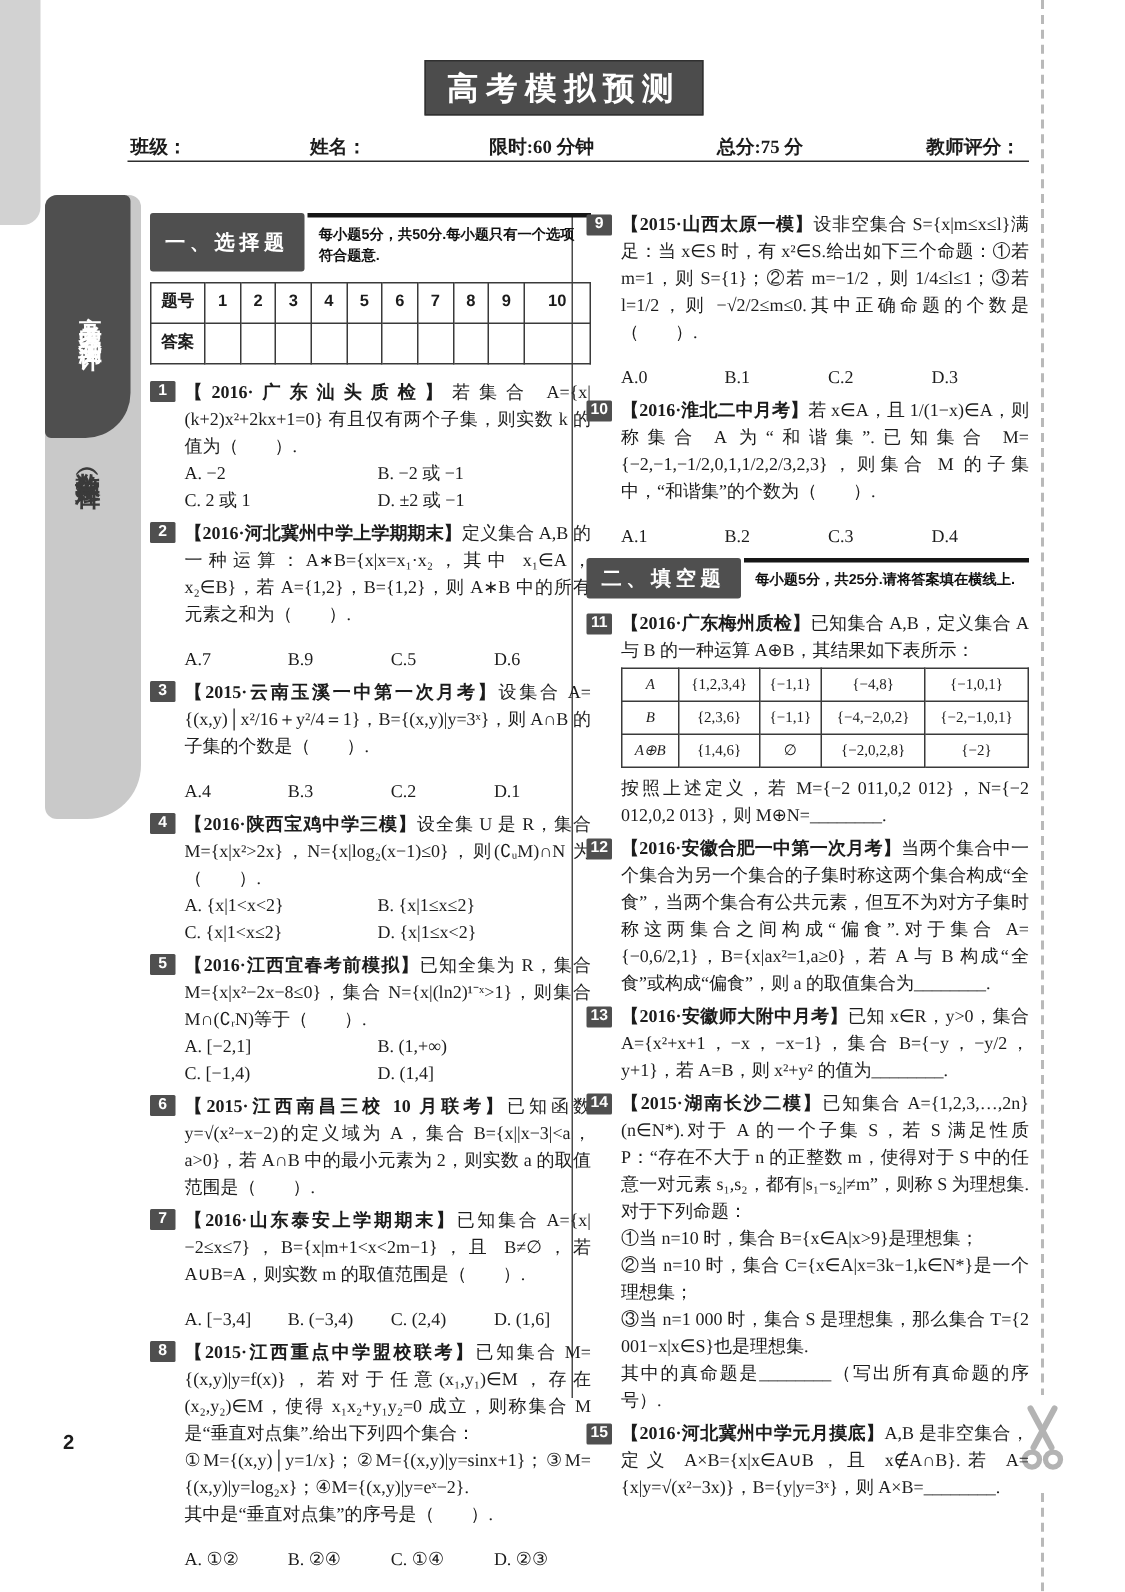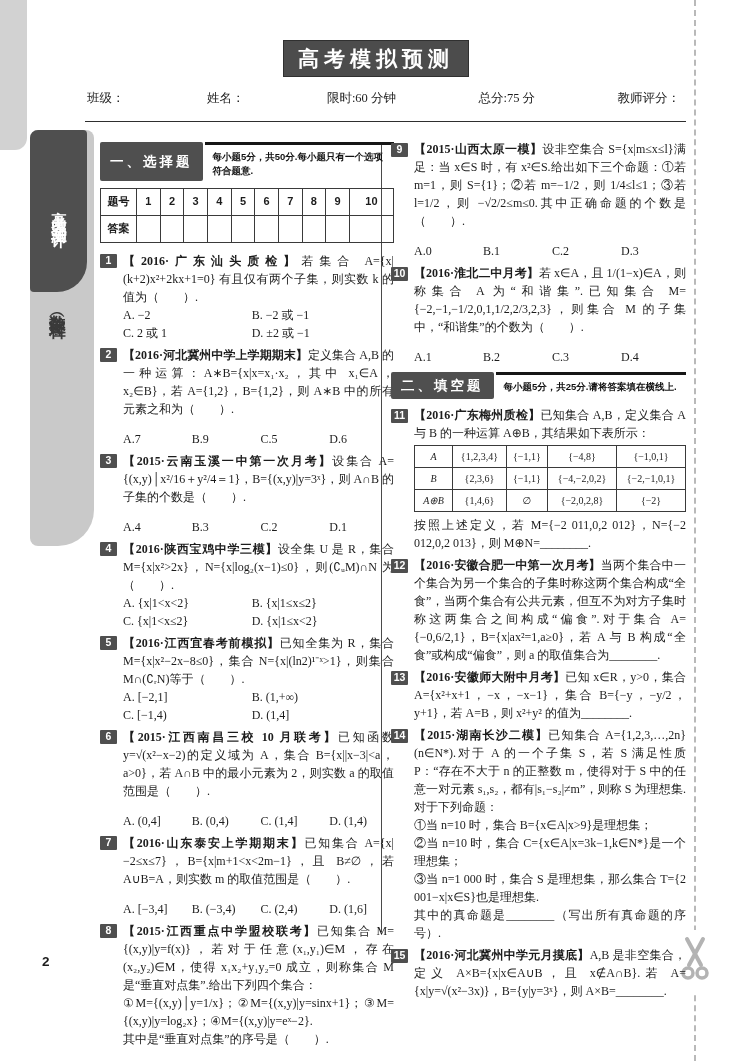--- a/index.html
+++ b/index.html
@@ -17,22 +17,22 @@
     border-left:2px dashed #b9b9b9; }
   .scissors { position:absolute; left:676px; top:930px; width:38px; height:62px;
     background:#ffffff; display:flex; align-items:center; justify-content:center; }
   
   .title-box { position:absolute; left:283px; top:40px; width:186px; height:37px;
     background:#4c4c4c; border:1px solid #303030; display:flex; align-items:center;
     justify-content:center; }
   .title-box span { color:#ffffff; font-family:"Liberation Sans", sans-serif;
     font-size:21px; font-weight:bold; letter-spacing:5px; }
   .meta { position:absolute; left:85px; top:90px; width:601px;
-    display:flex; justify-content:space-between; padding:0 6px 14px 2px;
-    border-bottom:1.6px solid #2e2e2e; font-size:12.5px; font-weight:normal;text-align:center; }
+    display:flex; justify-content:space-between; padding:0 6px 0 2px;
+    border-bottom:1.6px solid #2e2e2e; font-size:12.5px; font-weight:bold;text-align:center; }
   
   .side-panel { position:absolute; left:30px; top:130px; width:64px; height:416px;
     background:#c9c9c9; border-radius:8px 8px 36px 8px; }
   .side-tab { position:absolute; left:30px; top:130px; width:57px; height:162px;
     background:#4f4f4f; border-radius:8px 4px 30px 4px;
     display:flex; align-items:center; justify-content:center; }
   .side-tab span { writing-mode:vertical-rl; color:#ffffff;
     font-family:"Liberation Sans", sans-serif; font-size:15.5px; font-weight:bold;
     letter-spacing:4px; }
   .side-subject { position:absolute; left:38px; top:302px; height:200px; width:40px;
@@ -206,26 +206,20 @@
         <span>A. [−2,1]</span>
         <span>B. (1,+∞)</span>
         <span>C. [−1,4)</span>
         <span>D. (1,4]</span>
       </div>
     </div>
 
     <div class="q">
       <span class="qnum">6</span>
       <p class="qtext"><b class="src">【2015·江西南昌三校 10 月联考】</b><span>已知函数 y=√(x²−x−2)的定义域为 A，集合 B={x||x−3|&lt;a，a&gt;0}，若 A∩B 中的最小元素为 2，则实数 a 的取值范围是（　　）.</span></p>
-      <div class="opts c4">
-        <span>A. (0,4]</span>
-        <span>B. (0,4)</span>
-        <span>C. (1,4]</span>
-        <span>D. (1,4)</span>
-      </div>
     </div>
 
     <div class="q">
       <span class="qnum">7</span>
       <p class="qtext"><b class="src">【2016·山东泰安上学期期末】</b><span>已知集合 A={x|−2≤x≤7}，B={x|m+1&lt;x&lt;2m−1}，且 B≠∅，若 A∪B=A，则实数 m 的取值范围是（　　）.</span></p>
       <div class="opts c4">
         <span>A. [−3,4]</span>
         <span>B. (−3,4)</span>
         <span>C. (2,4)</span>
         <span>D. (1,6]</span>

